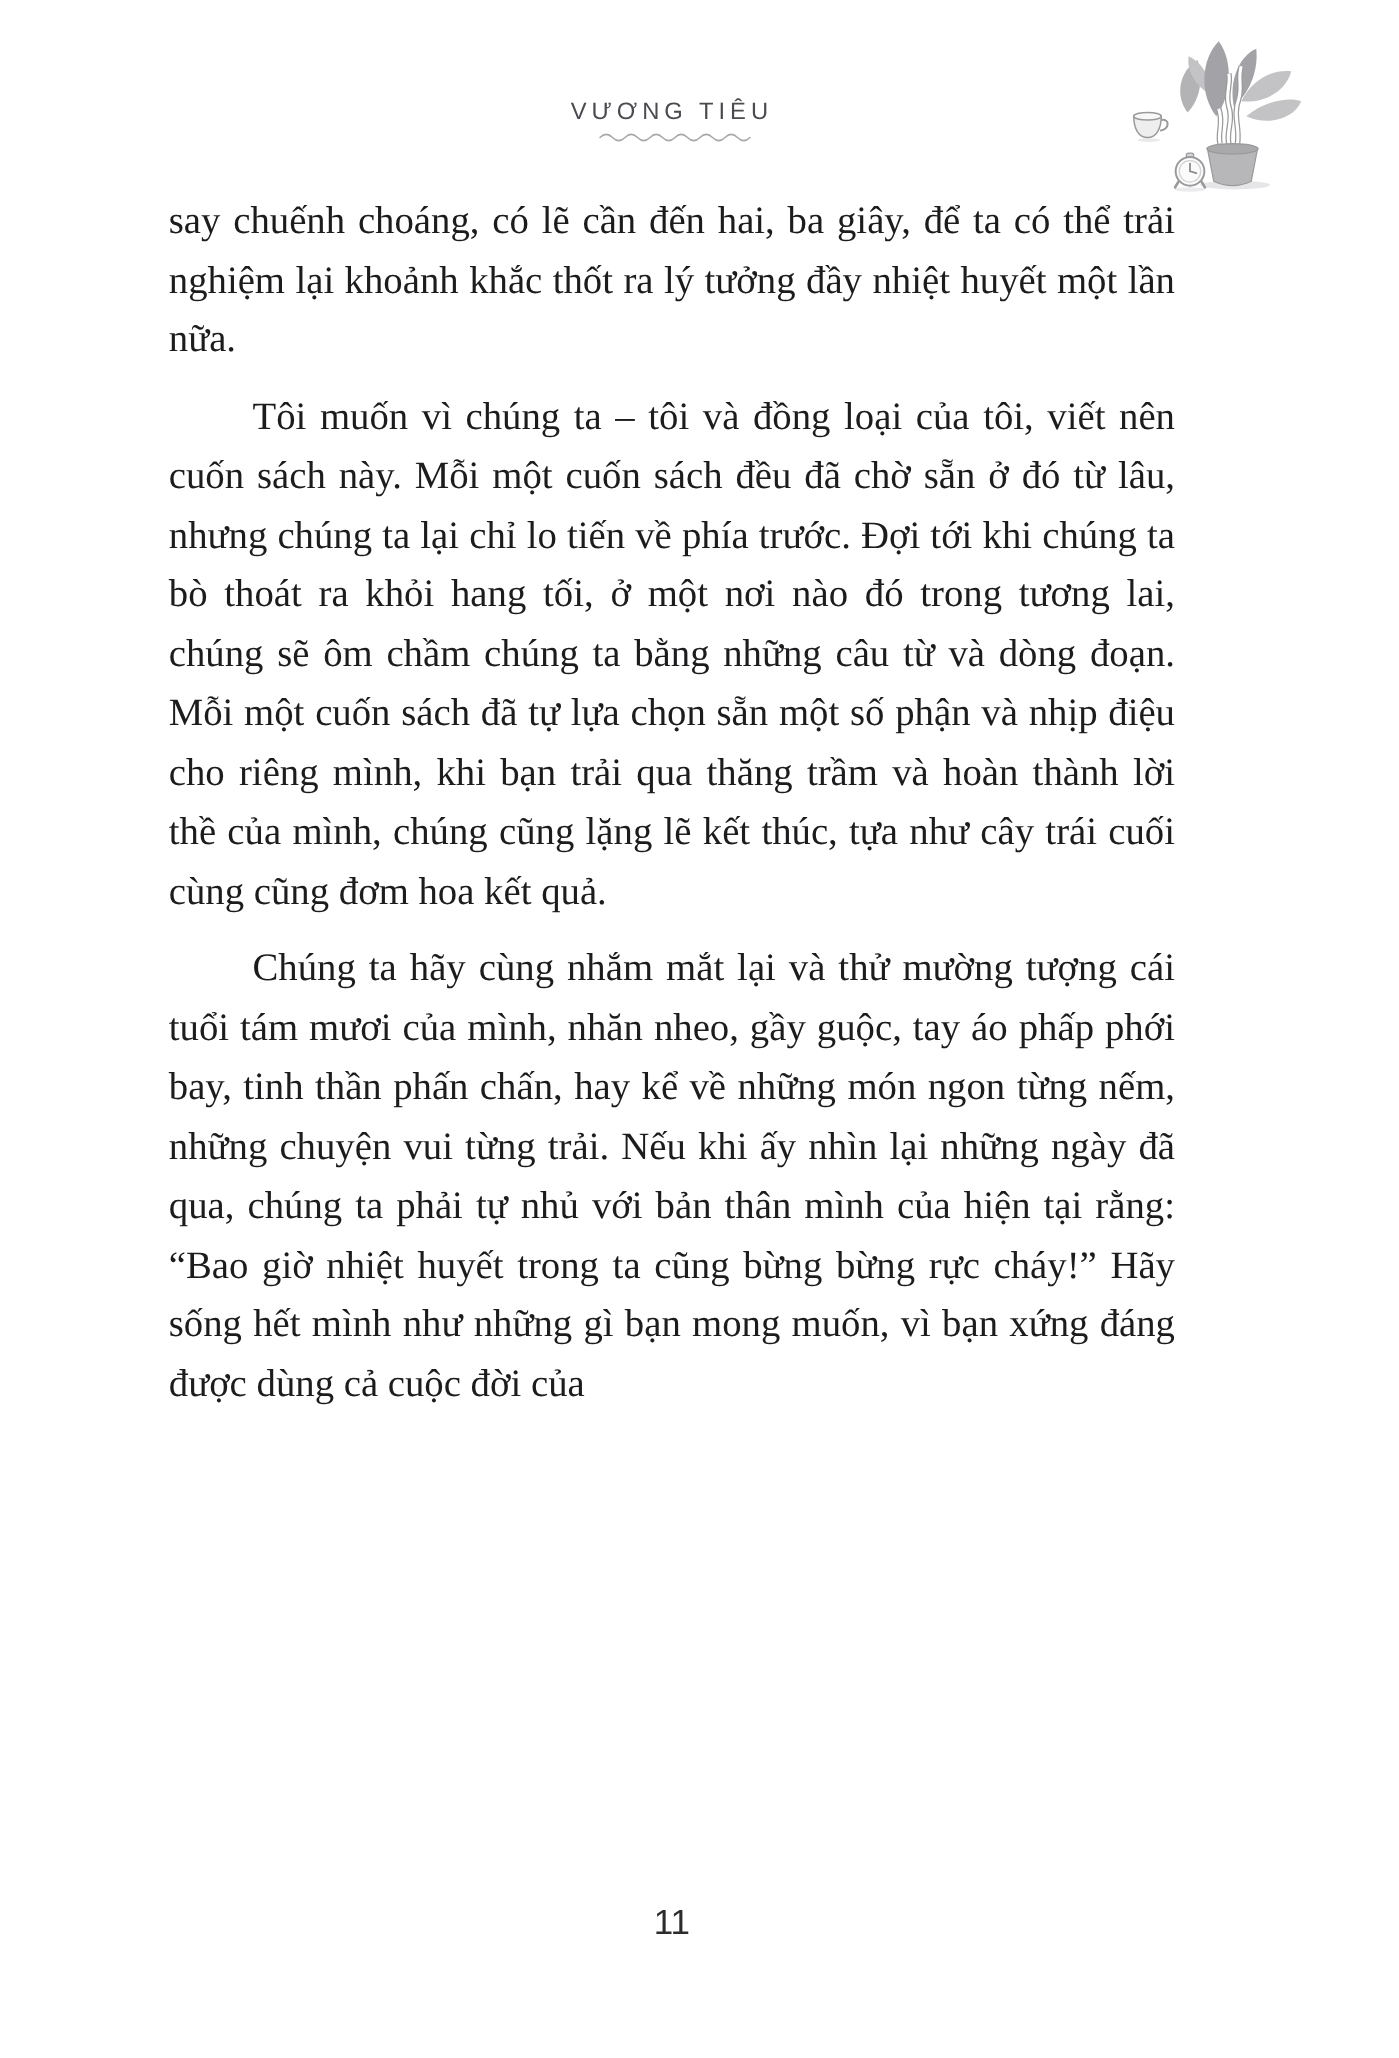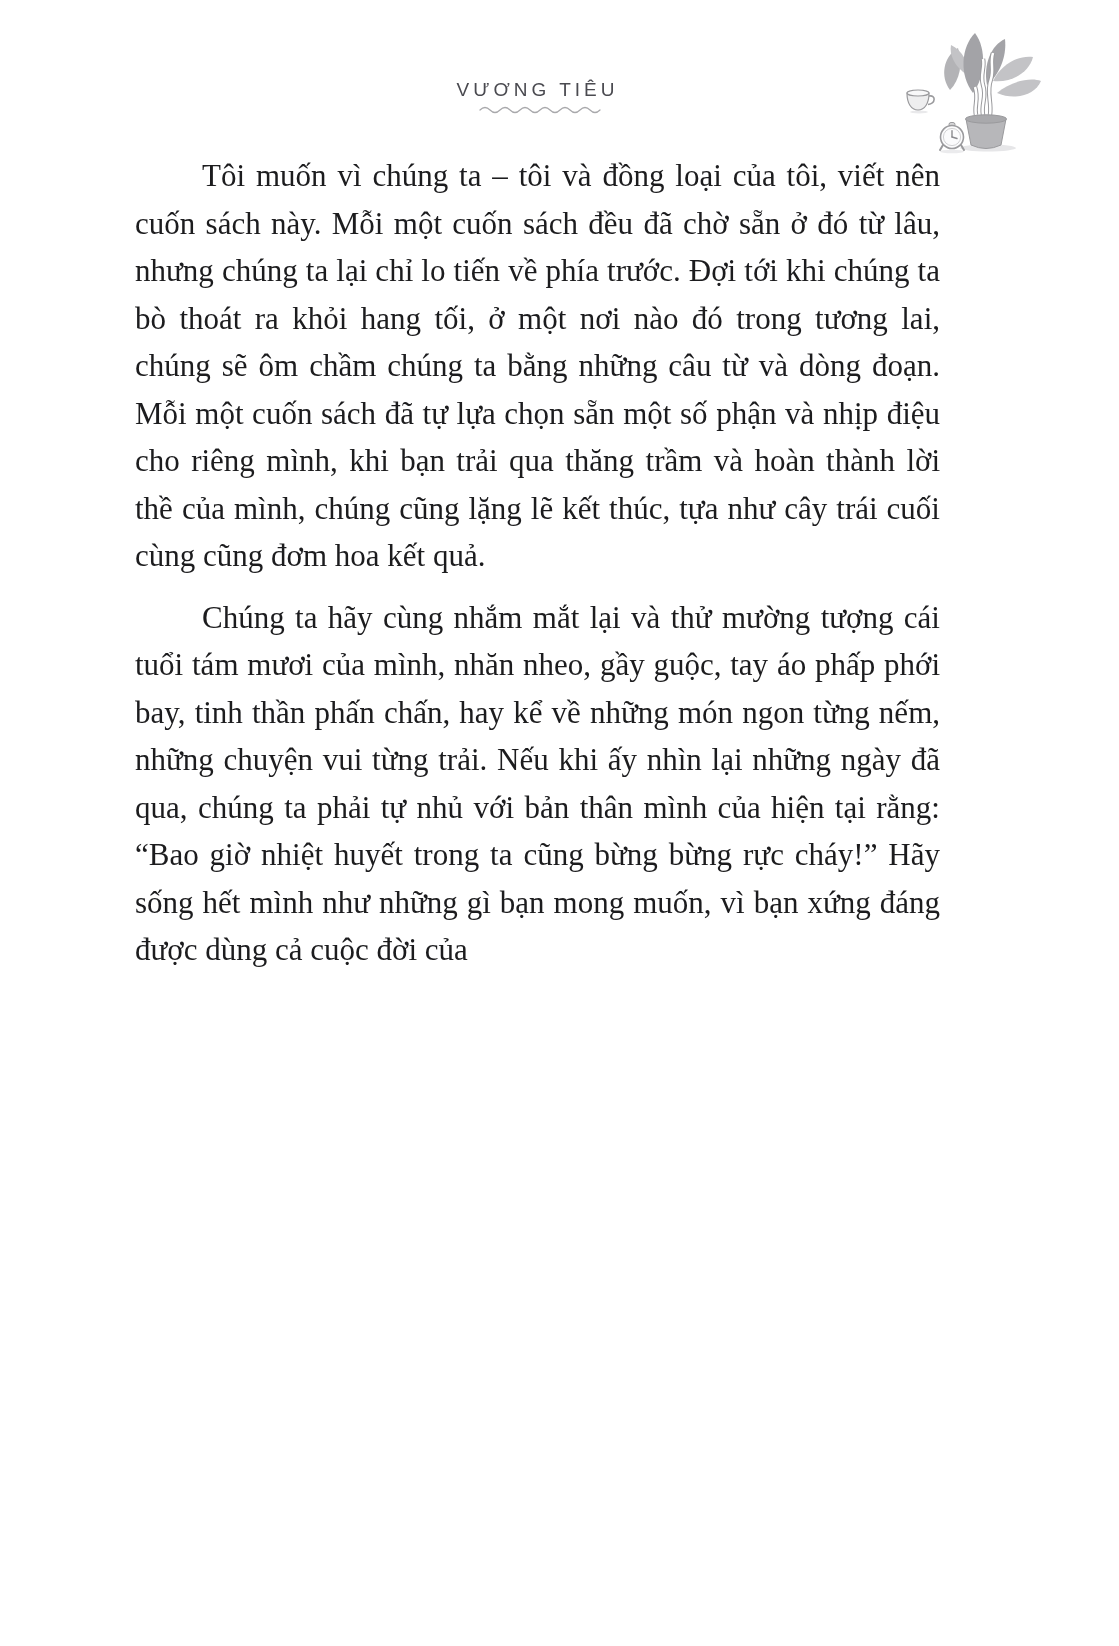--- a/index.html
+++ b/index.html
@@ -106,18 +106,20 @@
 
     <g>
       <ellipse cx="64" cy="97" rx="9" ry="1.5" fill="#e9e9eb"></ellipse>
       <path d="M74,81 C81,79.5 81,88.5 73,89.5" fill="none" stroke="#9a9a9d" stroke-width="1.6"></path>
       <path d="M52,78 L74,78 C74,88 70,95 63,95 C56,95 52,88 52,78 Z" fill="#eeeeef" stroke="#9a9a9d" stroke-width="1.2"></path>
       <ellipse cx="63" cy="78" rx="11" ry="3" fill="#f8f8f9" stroke="#9a9a9d" stroke-width="1.2"></ellipse>
     </g>
   </svg>
 
   <main class="body-text" id="paragraphs">
+      <p class="para"><span class="seg-normal">say chuếnh choáng, có lẽ cần đến hai, ba giây, để ta có thể trải nghiệm lại khoảnh khắc thốt ra lý tưởng đầy nhiệt huyết một lần nữa.</span></p>
       <p class="para indent"><span class="seg-normal">Tôi muốn vì chúng ta – tôi và đồng loại của tôi, viết nên cuốn sách này. Mỗi một cuốn sách đều đã chờ sẵn ở đó từ lâu, nhưng chúng ta lại chỉ lo tiến về phía trước. Đợi tới khi chúng ta bò thoát ra khỏi hang tối, ở một nơi nào đó trong tương lai, chúng sẽ ôm chầm chúng ta bằng những câu từ và dòng đoạn. Mỗi một cuốn sách đã tự lựa chọn sẵn một số phận và nhịp điệu cho riêng mình, khi bạn trải qua thăng trầm và hoàn thành lời thề của mình, chúng cũng lặng lẽ kết thúc, tựa như cây trái cuối cùng cũng đơm hoa kết quả.</span></p>
       <p class="para indent"><span class="seg-normal">Chúng ta hãy cùng nhắm mắt lại và thử mường tượng cái tuổi tám mươi của mình, nhăn nheo, gầy guộc, tay áo phấp phới bay, tinh thần phấn chấn, hay kể về những món ngon từng nếm, những chuyện vui từng trải. Nếu khi ấy nhìn lại những ngày đã qua, chúng ta phải tự nhủ với bản thân mình của hiện tại rằng: “Bao giờ nhiệt huyết trong ta cũng bừng bừng rực cháy!” Hãy sống hết mình như những gì bạn mong muốn, vì bạn xứng đáng được dùng cả cuộc đời của</span></p>
     </main>
 
+  <div class="page-number">11</div>
 
 </div>
 
 </body></html>

